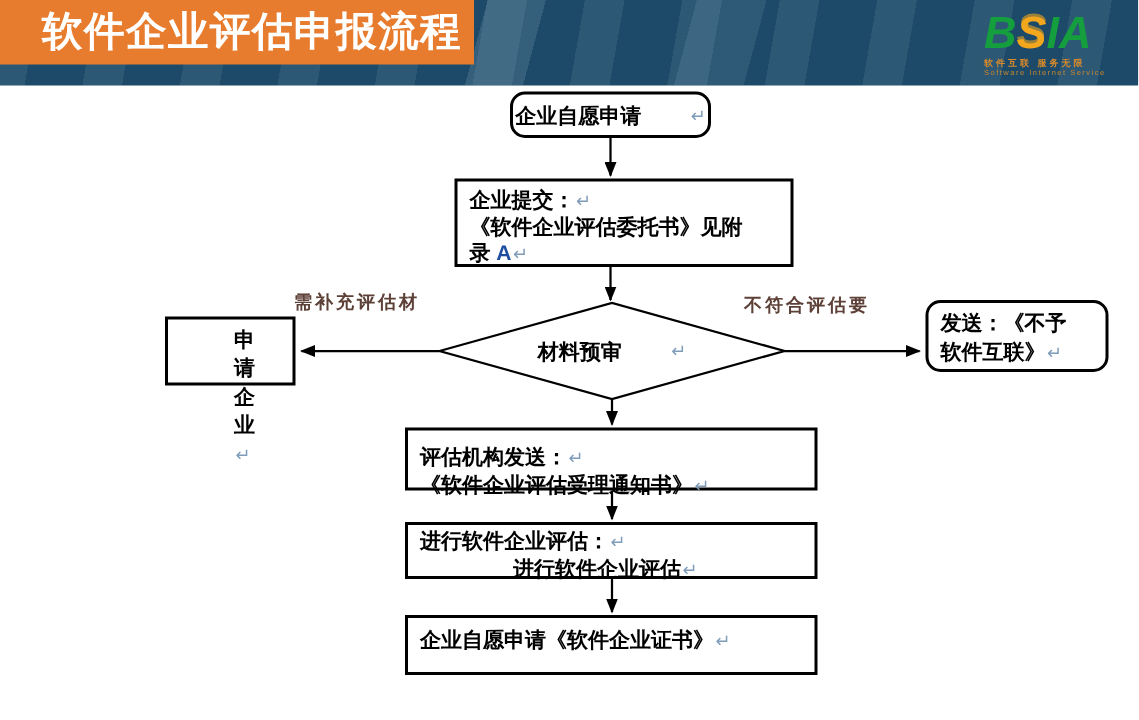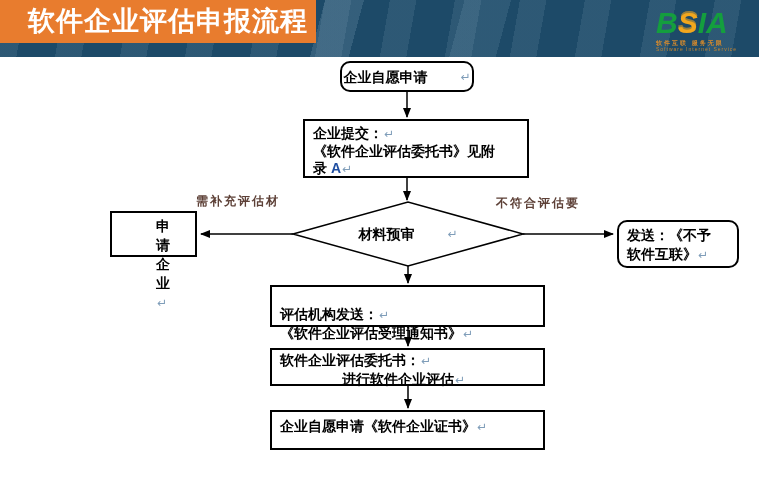--- a/index.html
+++ b/index.html
@@ -33,22 +33,22 @@
     position:absolute;box-sizing:border-box;border:2px solid #000;background:#fff;
     font-size:14px;font-weight:bold;color:#000;line-height:18px;
   }
   .rounded{border-radius:10px;}
   .center{display:flex;align-items:center;justify-content:center;gap:32px;}
   .pad{padding:4px 8px;}
   .node-start{left:340px;top:61px;width:134px;height:31px;}
   .node-submit{left:303px;top:119px;width:226px;height:59px;line-height:17px;}
   .node-decision{left:293px;top:202px;width:230px;height:64px;border:none;background:transparent;}
   .node-applicant{left:110px;top:211px;width:87px;height:46px;line-height:19px;letter-spacing:4px;padding-left:44px;}
-  .node-reject{left:617px;top:220px;width:122px;height:48px;line-height:19px;}
-  .node-accept{left:270px;top:285px;width:275px;height:42px;padding-top:18px;}
+  .node-reject{left:617px;top:200px;width:122px;height:48px;line-height:19px;}
+  .node-accept{left:270px;top:285px;width:275px;height:42px;padding-top:8px;}
   .node-expert{left:270px;top:348px;width:275px;height:38px;padding-top:1px;}
   .node-cert{left:270px;top:410px;width:275px;height:40px;padding-top:5px;}
   .indent{padding-left:62px;}
   .ret{color:#7f9db9;font-weight:normal;font-size:12px;margin-left:1px;}
   .blue-a{color:#1f4ea1;}
   .edge-label{
     position:absolute;font-size:12px;font-weight:bold;color:#5d4037;
     letter-spacing:2px;white-space:nowrap;
   }
   .edge-label-left{left:185px;top:193px;margin-left:11px;}
@@ -111,21 +111,21 @@
     <div>发送：《不予</div>
     <div><span>软件互联》</span><span class="ret">↵</span></div>
   </div>
 
   <div class="node pad node-accept">
     <div><span>评估机构发送：</span><span class="ret">↵</span></div>
     <div><span>《软件企业评估受理通知书》</span><span class="ret">↵</span></div>
   </div>
 
   <div class="node pad node-expert">
-    <div><span>软件企业评估委托书：</span><span class="ret">↵</span></div>
+    <div><span>进行软件企业评估：</span><span class="ret">↵</span></div>
     <div class="indent"><span>进行软件企业评估</span><span class="ret">↵</span></div>
   </div>
 
   <div class="node pad node-cert">
     <span>企业自愿申请《软件企业证书》</span><span class="ret">↵</span>
   </div>
 
   <div class="edge-label edge-label-left">需补充评估材</div>
   <div class="edge-label edge-label-right">不符合评估要</div>
 

